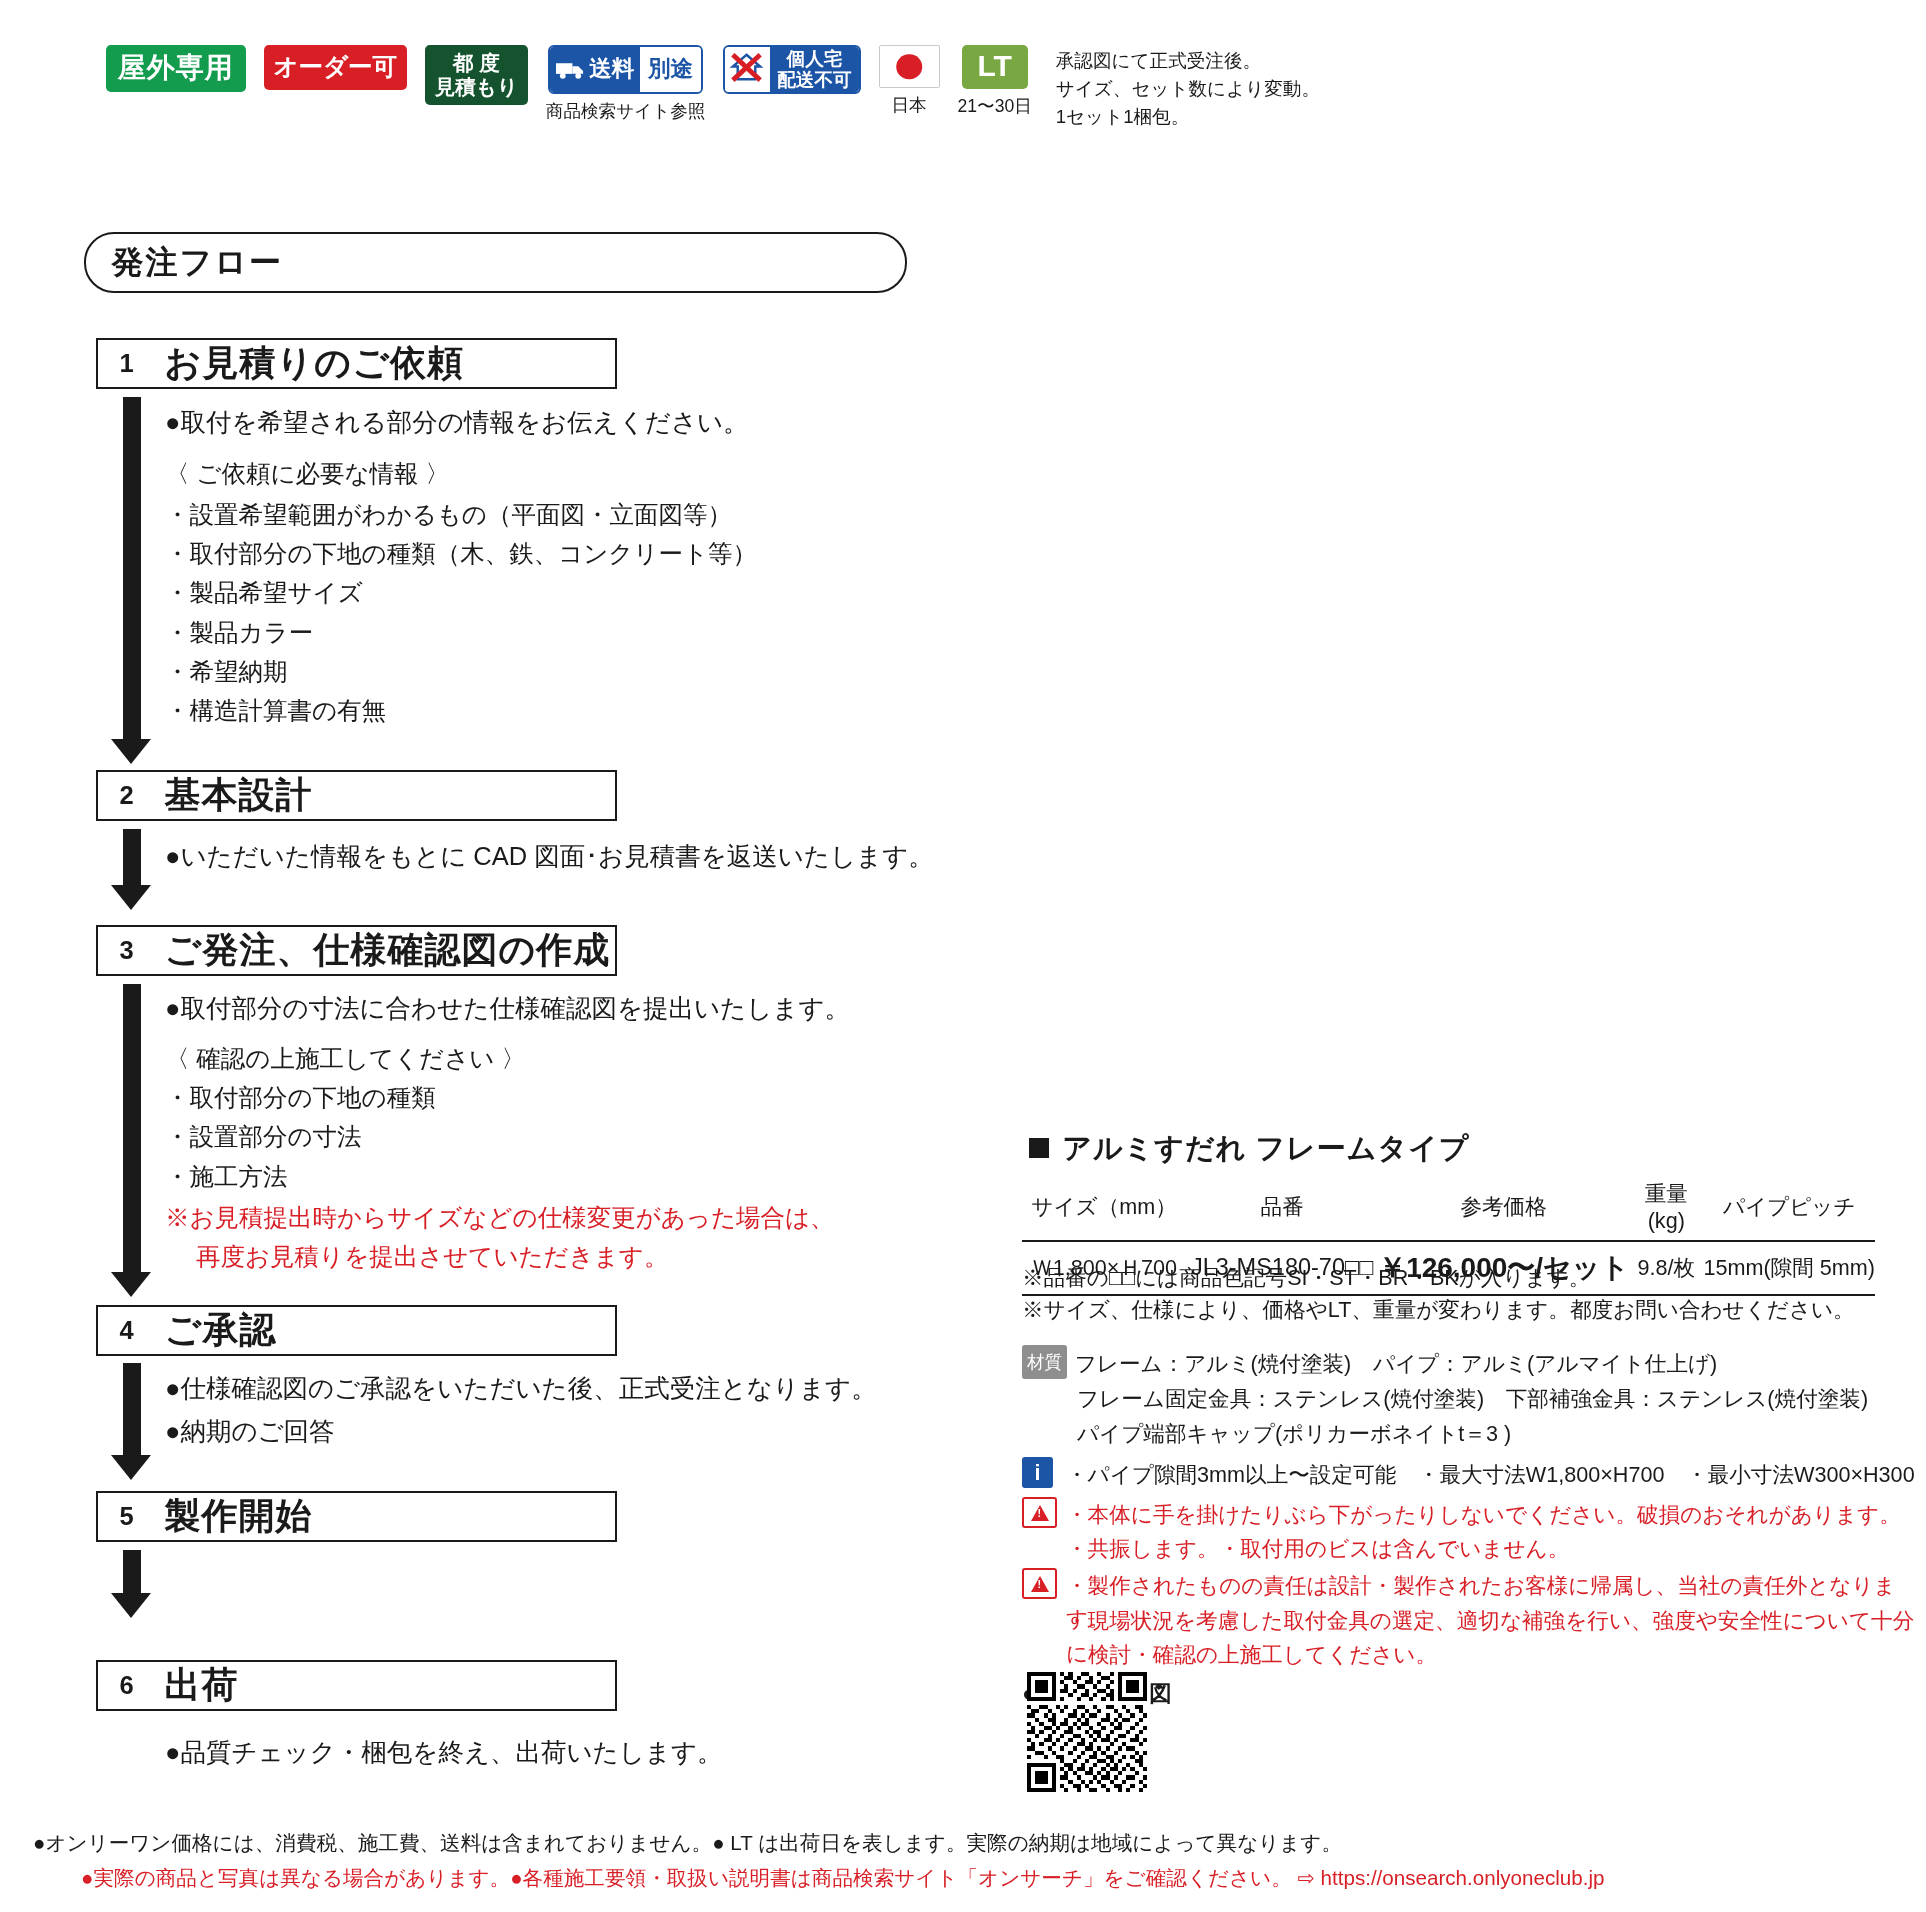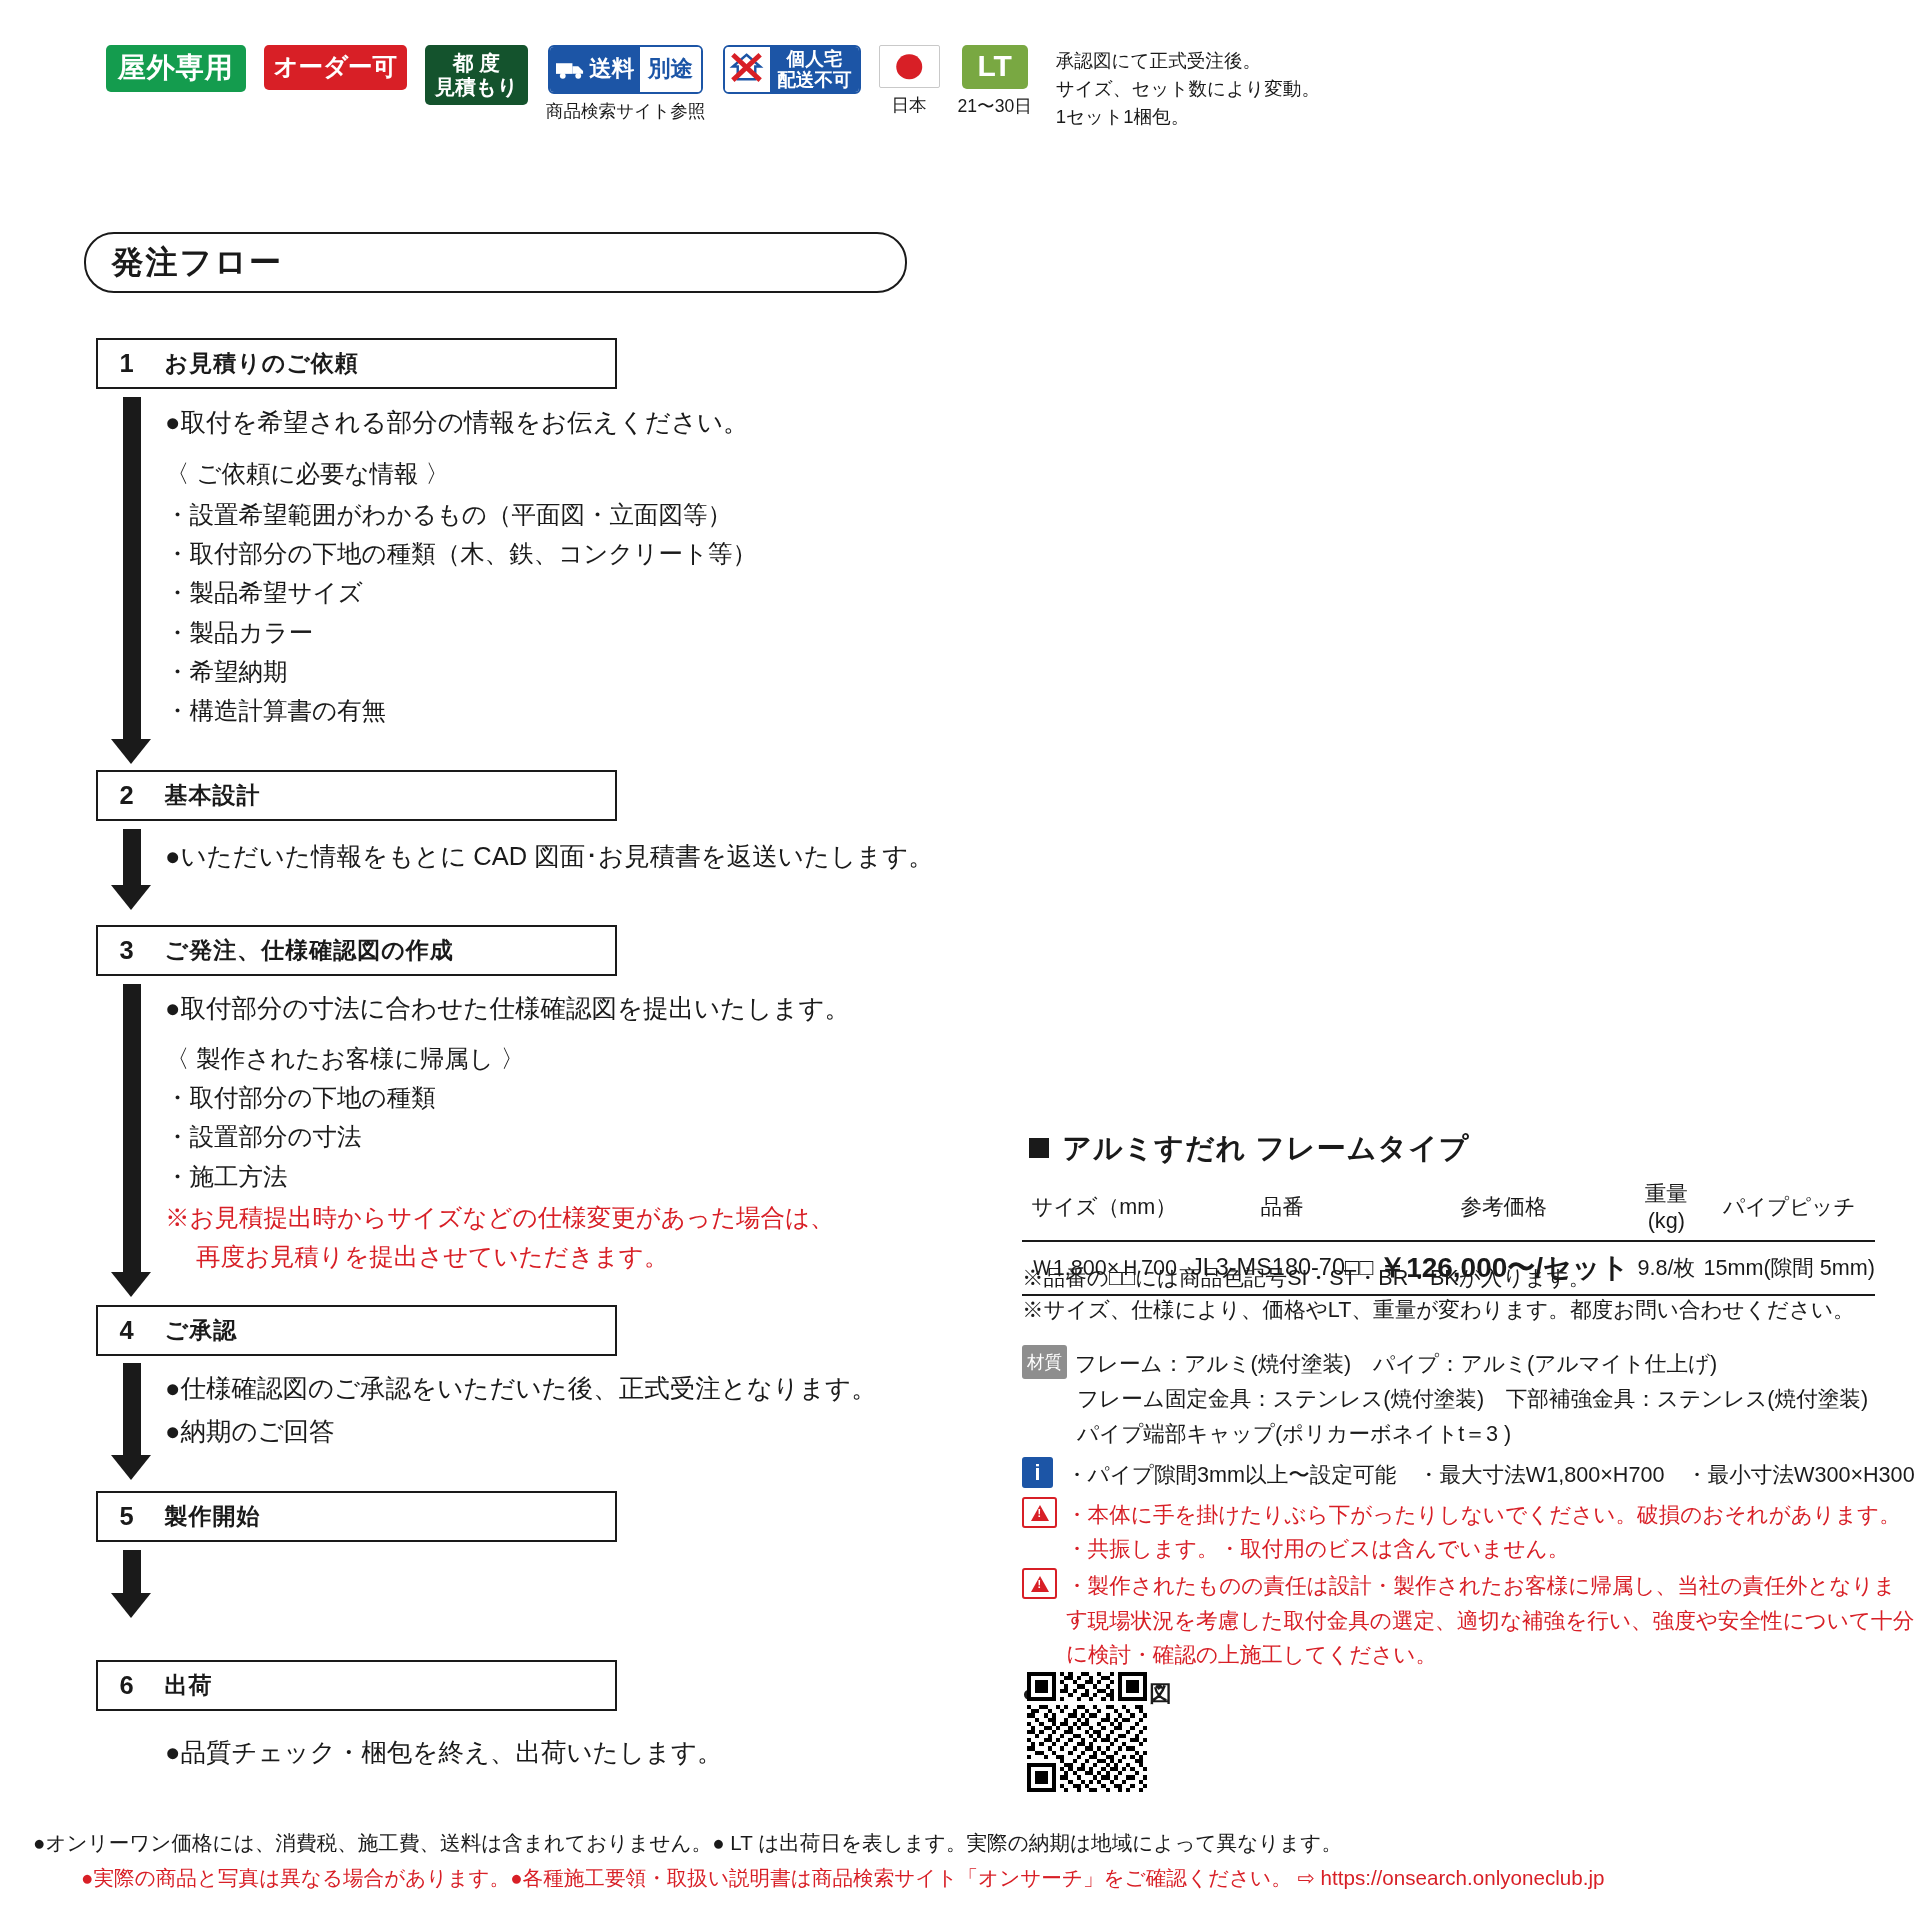--- a/index.html
+++ b/index.html
@@ -201,21 +201,21 @@
     display: flex;
     align-items: center;
   }
   .step-num {
     font-size: 25.5px;
     font-weight: bold;
     margin-left: 21.6px;
     width: 45px;
   }
   .step-label {
-    font-size: 23px;
+    font-size: 36px;
     font-weight: bold;
     letter-spacing: 1px;
   }
 
   .arrow {
     position: absolute;
     left: 123px;
     width: 17.6px;
     background: #1a1a1a;
   }
@@ -485,21 +485,21 @@
   <div class="arrow" style="top:829px; height:57px"></div>
   <div class="body-text big" style="left:165px; top:836px">●いただいた情報をもとに CAD 図面･お見積書を返送いたします。</div>
 
   <div class="step-box" style="top:925px">
     <div class="step-num">3</div>
     <div class="step-label">ご発注、仕様確認図の作成</div>
   </div>
   <div class="arrow" style="top:984px; height:289px"></div>
 
   <div class="body-text big" style="left:165px; top:988px">●取付部分の寸法に合わせた仕様確認図を提出いたします。</div>
-  <div class="body-text" style="left:165px; top:1039px">〈 製作されたお客様に帰属し 〉</div>
+  <div class="body-text" style="left:165px; top:1039px">〈 確認の上施工してください 〉</div>
   <div class="body-text" style="left:165px; top:1078px">・取付部分の下地の種類</div>
   <div class="body-text" style="left:165px; top:1117px">・設置部分の寸法</div>
   <div class="body-text" style="left:165px; top:1157px">・施工方法</div>
   <div class="body-text red" style="left:165px; top:1198px">※お見積提出時からサイズなどの仕様変更があった場合は、</div>
   <div class="body-text red" style="left:196px; top:1237px">再度お見積りを提出させていただきます。</div>
 
   <div class="step-box" style="top:1305px">
     <div class="step-num">4</div>
     <div class="step-label">ご承認</div>
   </div>

